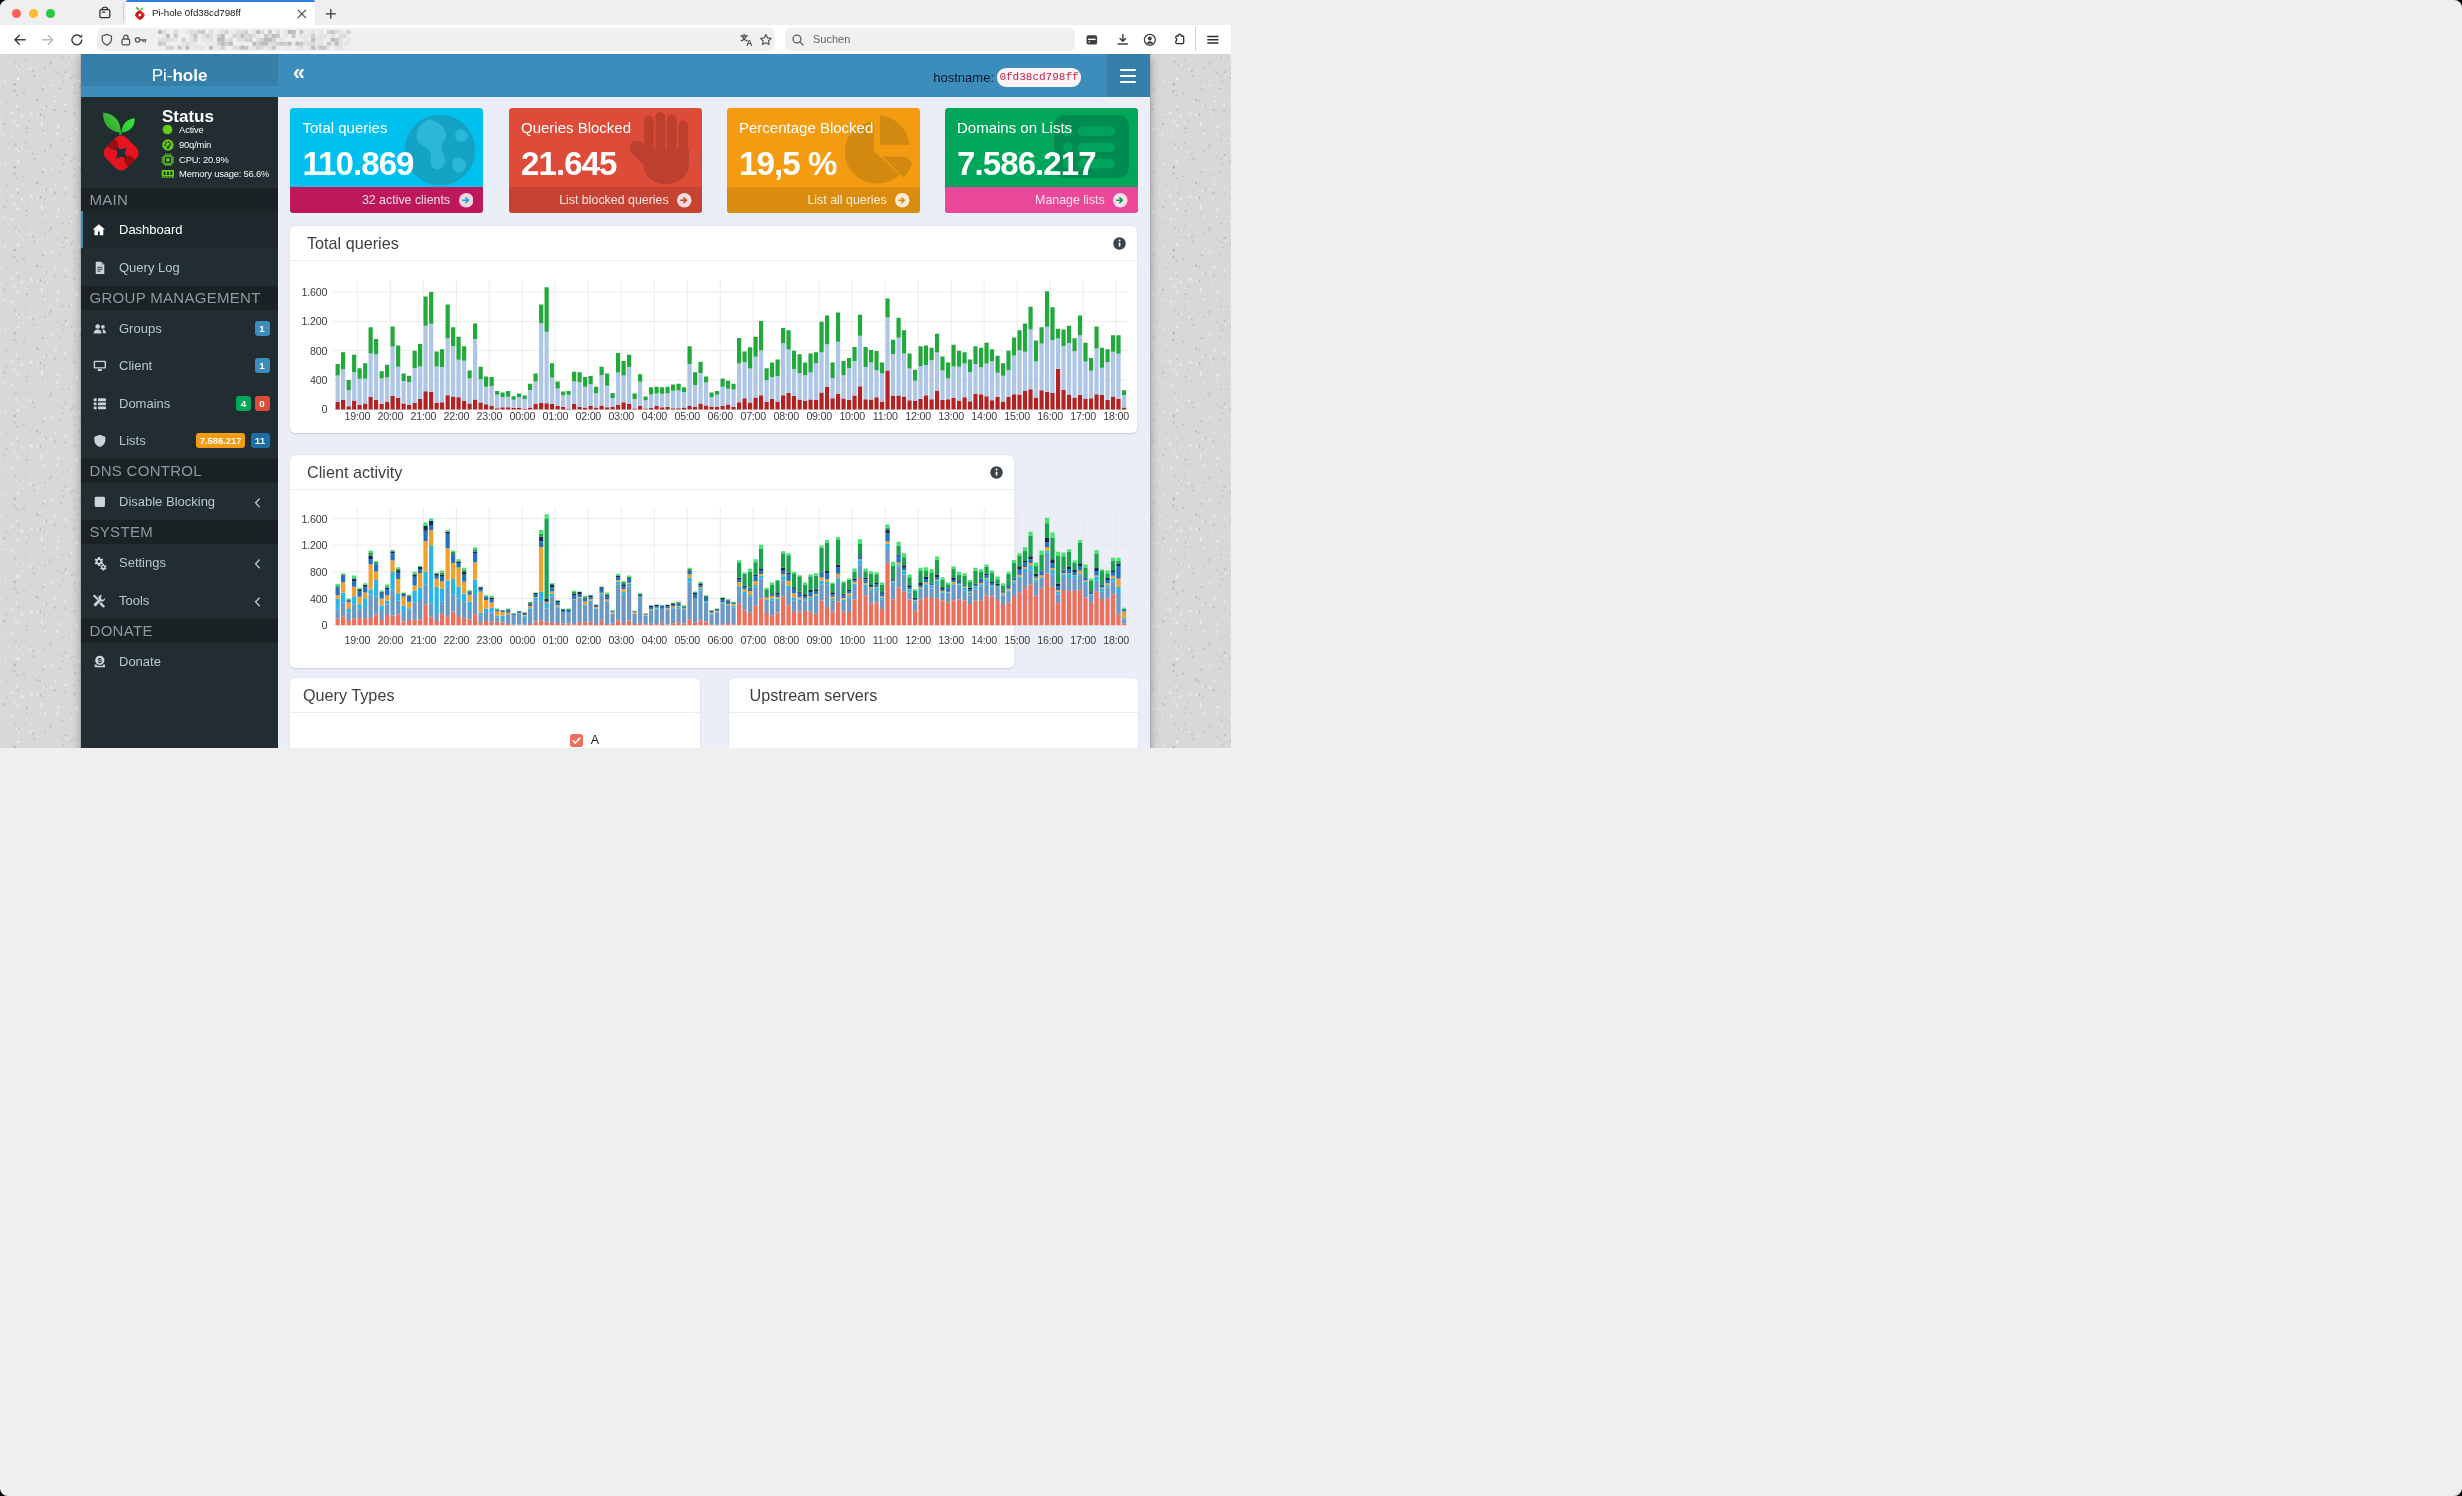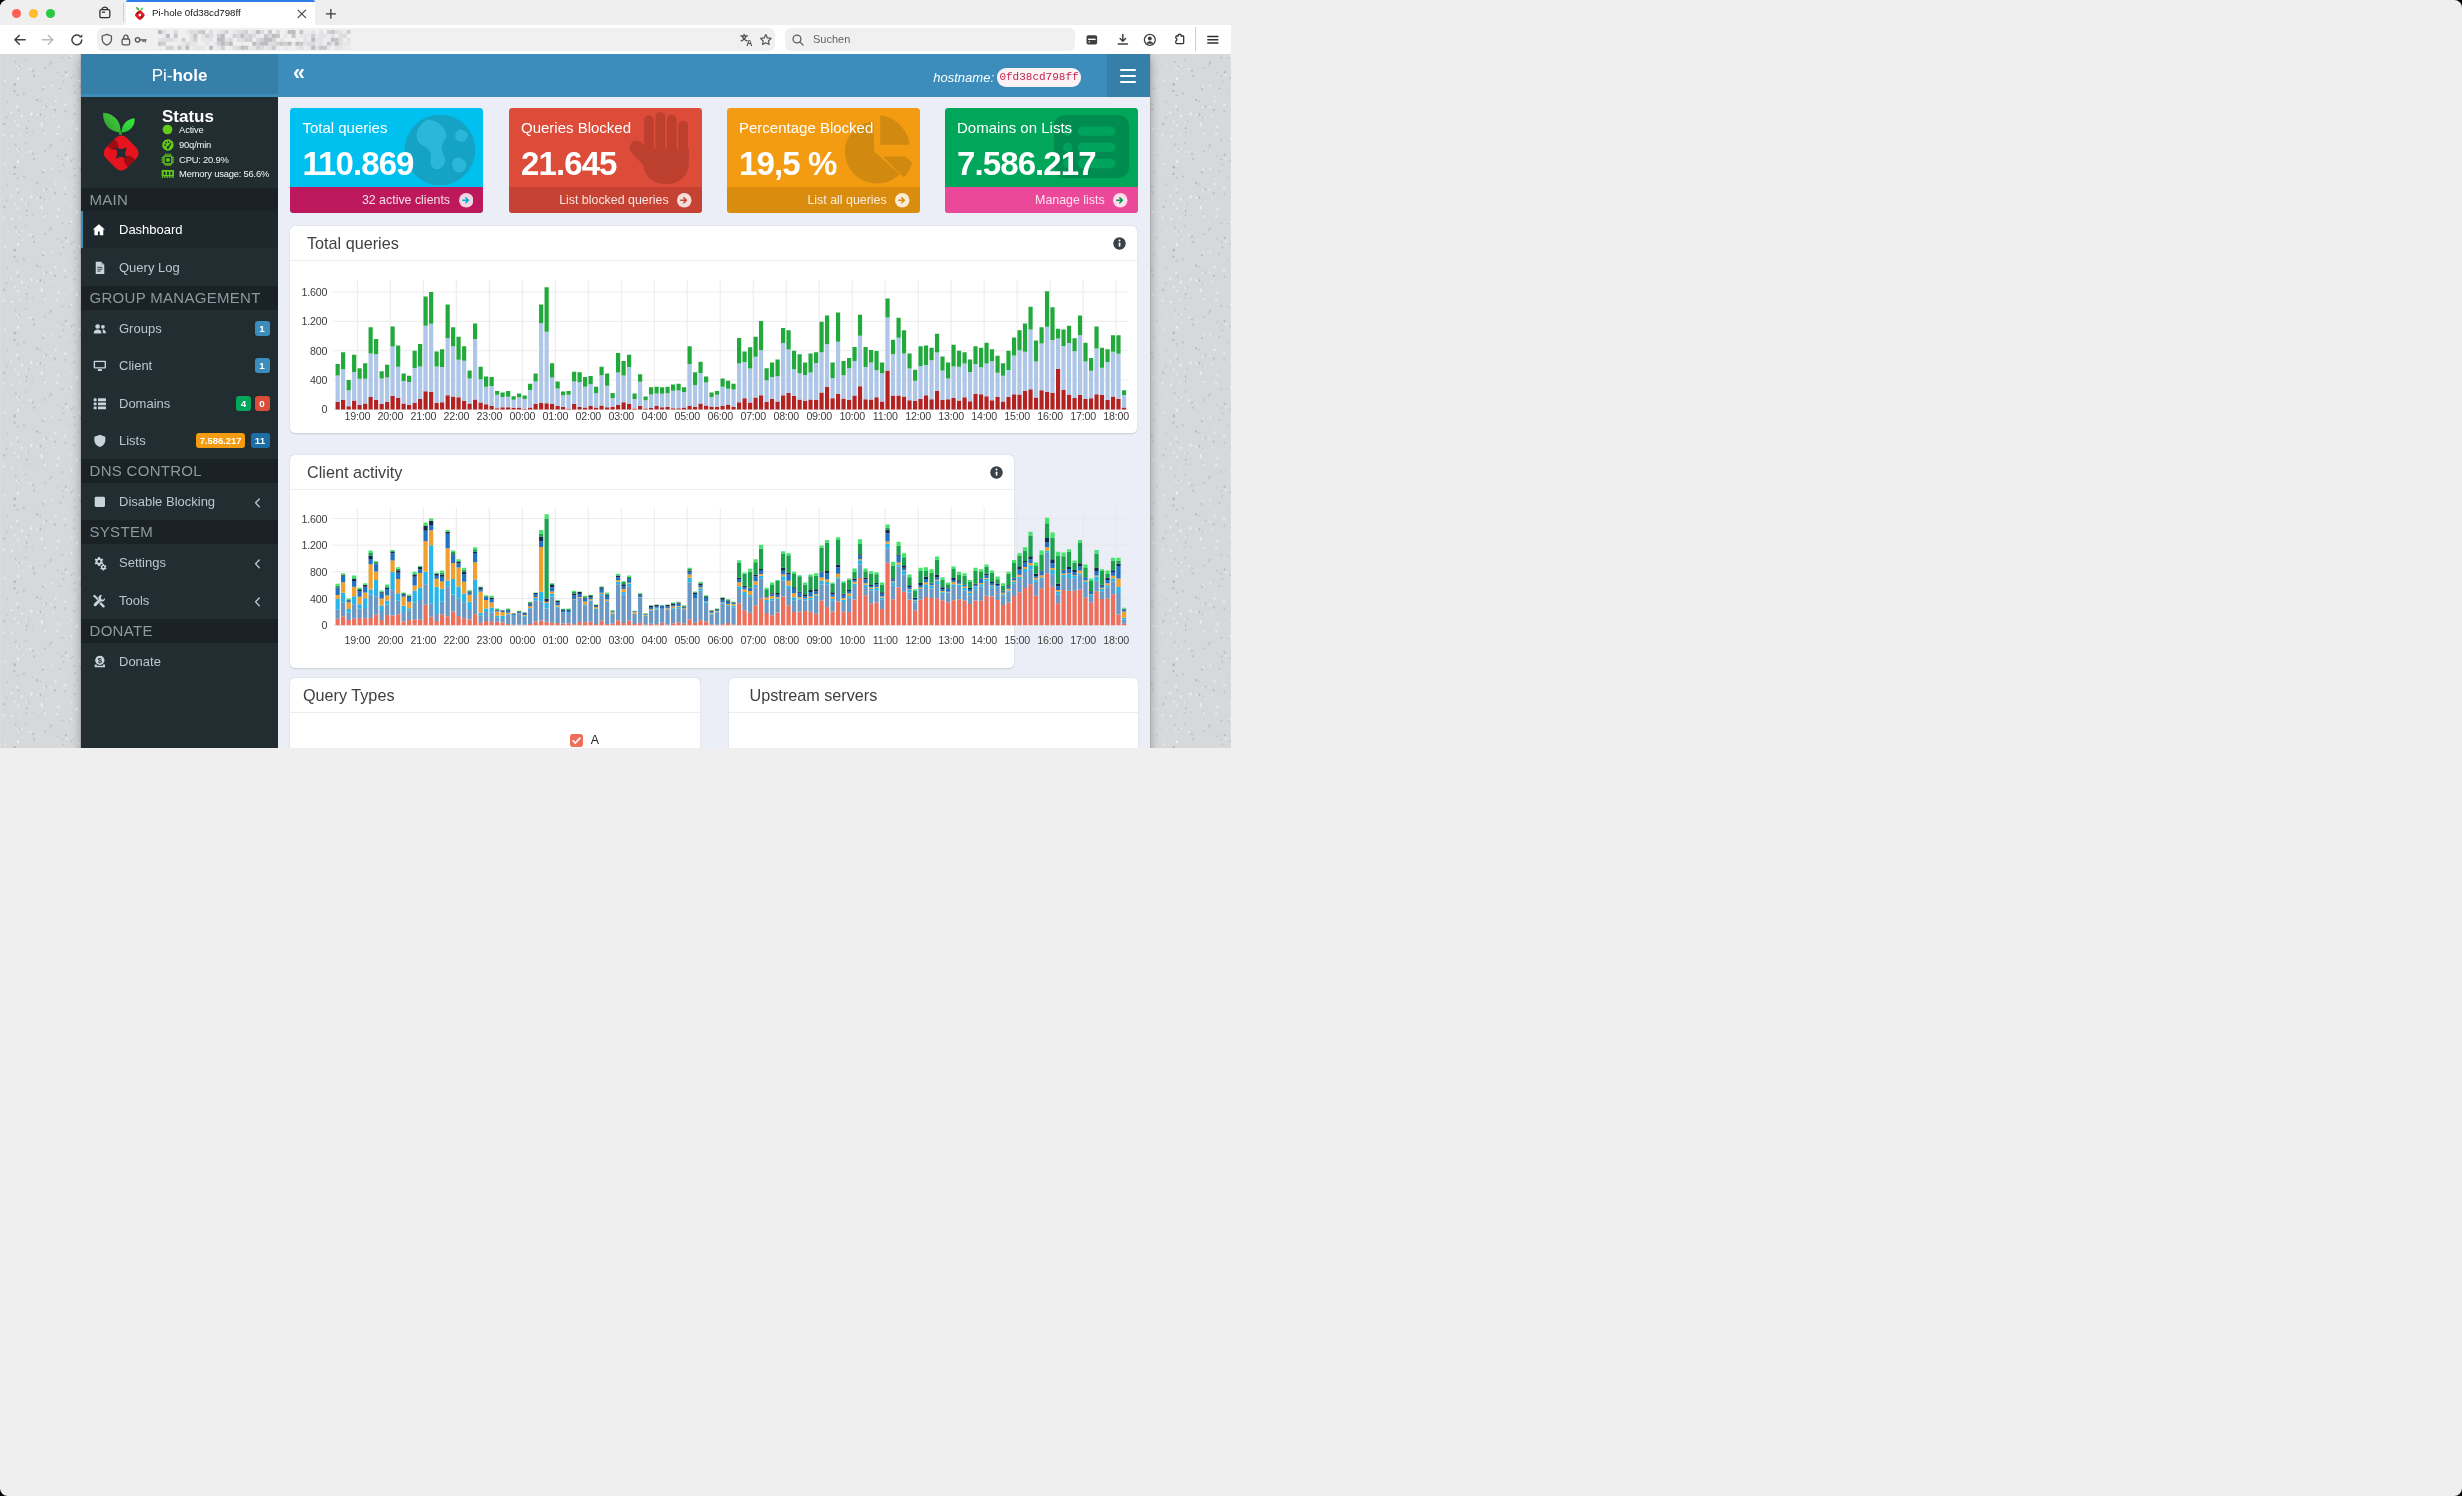--- a/index.html
+++ b/index.html
@@ -16,24 +16,24 @@
 #plus { position:absolute; left:324px; top:7.3px; }
 #toolbar { position:absolute; left:0; top:25px; width:1231px; height:29px; background:#fff; box-shadow:0 0.9px 0 #d8d8dc; }
 .tbi { position:absolute; top:7.7px; }
 #urlpill { position:absolute; left:97px; top:2.9px; width:678px; height:23px; background:#f0f0f1; border-radius:6px; }
 #searchpill { position:absolute; left:785px; top:2.9px; width:290px; height:23px; background:#f0f0f1; border-radius:6px; }
 #searchpill span { position:absolute; left:28px; top:5.1px; font-size:11px; color:#63636a; }
 #page { position:absolute; left:0; top:54px; width:1231px; height:694px; overflow:hidden; }
 #app { position:absolute; left:81px; top:0.4px; width:1069px; height:710px; background:#ebeef6;
   box-shadow:0 2.6px 9.4px rgba(0,0,0,0.33), 0 0 0.9px rgba(0,0,0,0.4); }
 #nav { position:absolute; left:0; top:0; width:100%; height:43px; background:#3c8dbc; }
-#brand { position:absolute; left:0; top:0; width:197px; height:40px; background:#367fa9;
+#brand { position:absolute; left:0; top:0; width:197px; height:32px; background:#367fa9;
   color:#fff; font-size:17px; text-align:center; line-height:43px; }
 #collapse { position:absolute; left:207px; top:0; width:22px; height:43px; color:#fff; font-size:21.4px; font-weight:600; line-height:39px; text-align:center; }
-#hostlbl { position:absolute; right:156px; top:15.4px; color:#ffffff; font-size:13px;font-style:italic; }
+#hostlbl { position:absolute; right:156px; top:15.4px; color:#0f172a; font-size:13px; }
 #hostpill { position:absolute; right:69px; top:14px; width:84px; height:18.4px; background:#fbf3f5; border-radius:9px;
   color:#c7254e; font-family:"Liberation Mono", monospace; font-size:11px; text-align:center; line-height:18.4px; }
 #navburger { position:absolute; right:0; top:0; width:43px; height:43px; background:#367fa9; }
 #navburger div { position:absolute; left:13.3px; width:16.2px; height:2.4px; background:#fff; border-radius:0.9px; }
 #sidebar { position:absolute; left:0; top:43px; width:197px; height:666px; background:#222d32; overflow:hidden; }
 .shead { position:absolute; left:0; width:197px; height:23.6px; background:#1a2226; color:#8d99a0;
   font-size:15px; font-weight:400; line-height:23.6px; padding-left:8.5px; letter-spacing:0.3px; }
 .sitem { position:absolute; left:0; width:197px; height:37px; color:#b8c7ce; font-size:13px; }
 .sitem .ic { position:absolute; left:12px; top:12px; }
 .sitem .tx { position:absolute; left:38px; top:10.3px; }

